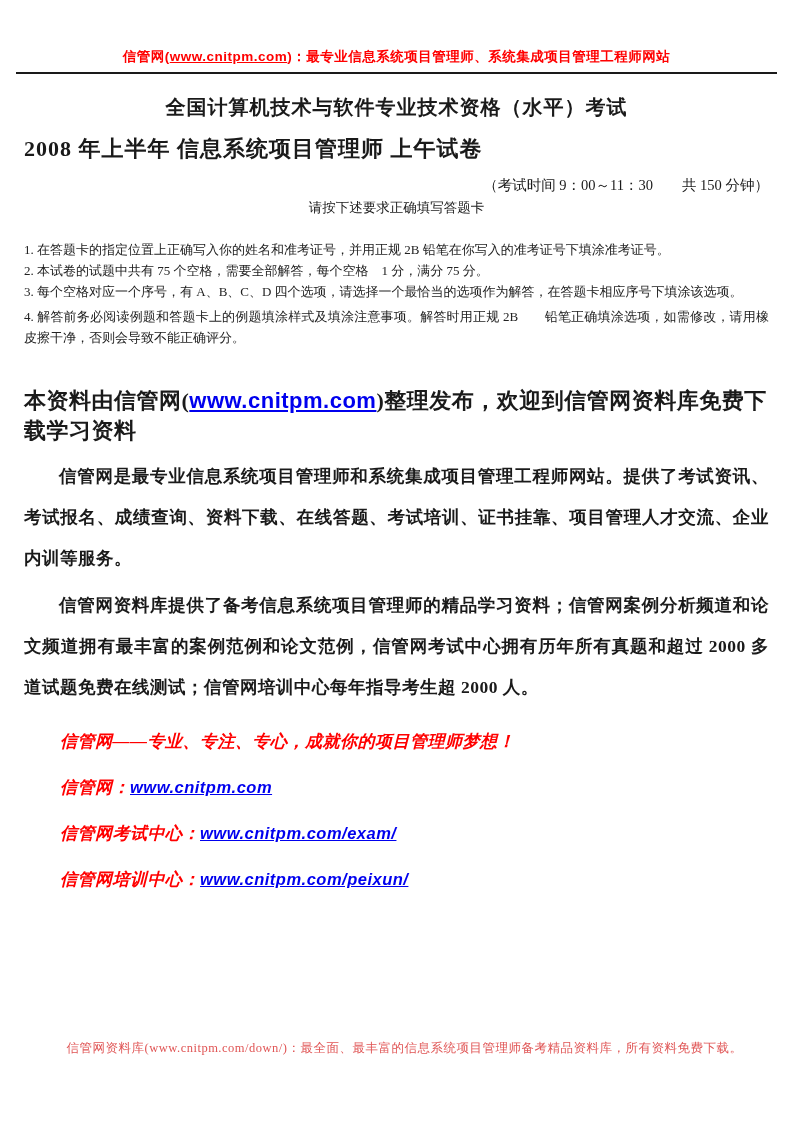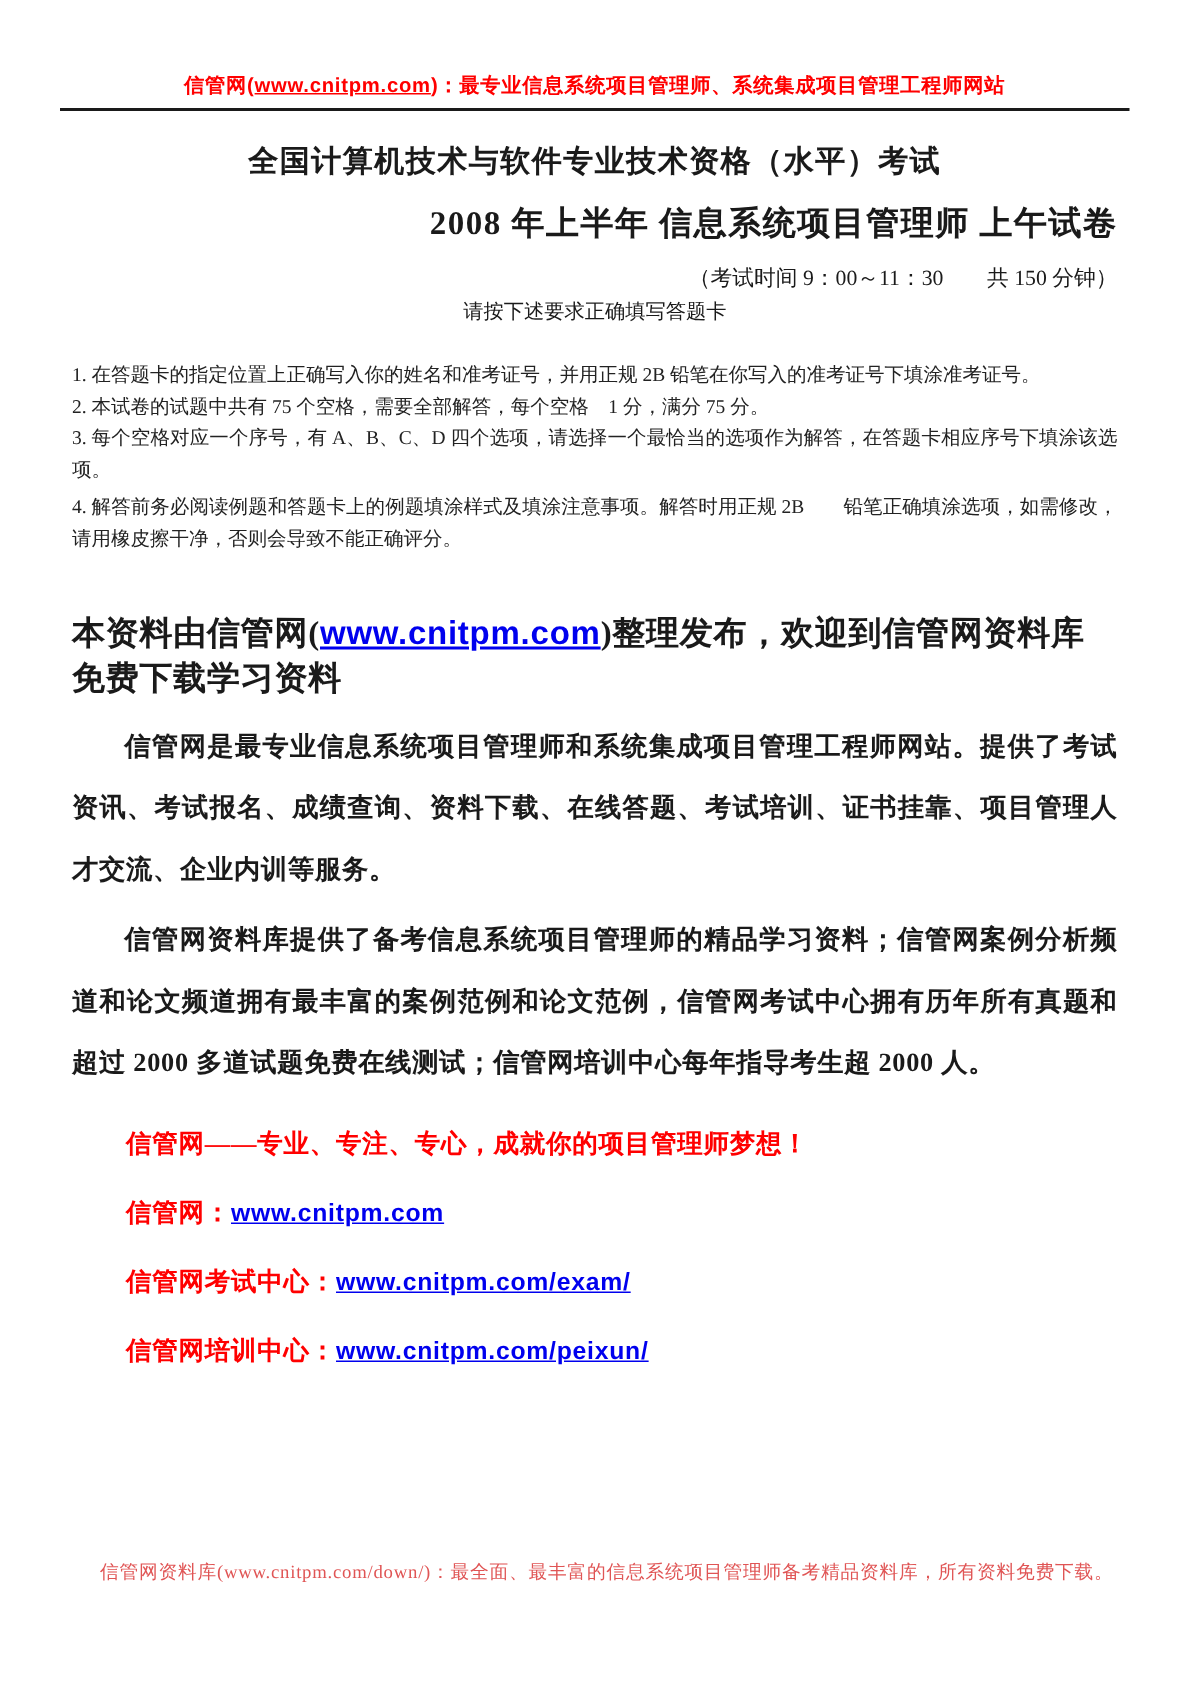--- a/index.html
+++ b/index.html
@@ -4,21 +4,21 @@
 <style>
   * { margin: 0; padding: 0; box-sizing: border-box; }
   html, body { background: #ffffff; }
   body { font-family: "Liberation Serif", "DejaVu Serif", serif; color: #1a1a1a; }
   .page {
     position: relative;
     width: 793px;
     height: 1122px;
     margin: 0 auto;
     background: #ffffff;
-    padding: 0 48px;
+    padding: 0 24px;
     overflow: hidden;
   }
   
   .header {
     margin-top: 48px;
     text-align: center;
     font-size: 13.5px;
     font-weight: bold;
     color: #ff0000;
     font-family: "Liberation Sans", "DejaVu Sans", sans-serif;
@@ -38,21 +38,21 @@
   
   .title1 {
     margin-top: 20px;
     text-align: center;
     font-size: 20px;
     font-weight: bold;
     letter-spacing: 1px;
   }
   .title2 {
     margin-top: 13px;
-    text-align: right;
+    text-align: left;
     font-size: 22px;
     font-weight: bold;
     letter-spacing: 1px;
   }
   .time-line {
     margin-top: 12px;
     text-align: right;
     font-size: 14.5px;
     white-space: pre-wrap;
   }
@@ -98,20 +98,21 @@
   .para + .para { margin-top: 6px; }
   
   .promo { margin-top: 22px; }
   .promo-row {
     padding-left: 36px;
     margin-bottom: 23px;
     font-size: 17px;
     font-weight: bold;
     color: #ff0000;
     letter-spacing: 0.5px;
+    font-style: italic;
   }
   .promo-row .blue-link { font-size: 16.5px; }
   
   .footer {
     position: absolute;
     left: 16px;
     right: 0;
     top: 1040px;
     text-align: center;
     font-size: 12.5px;

